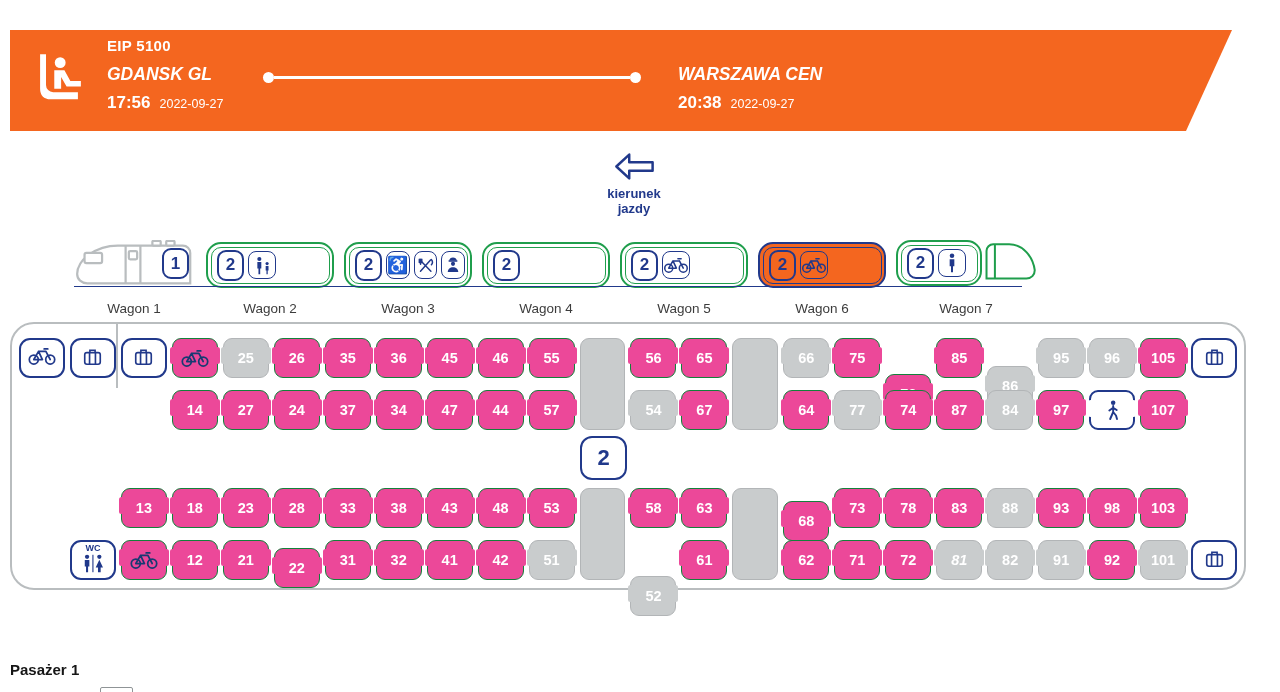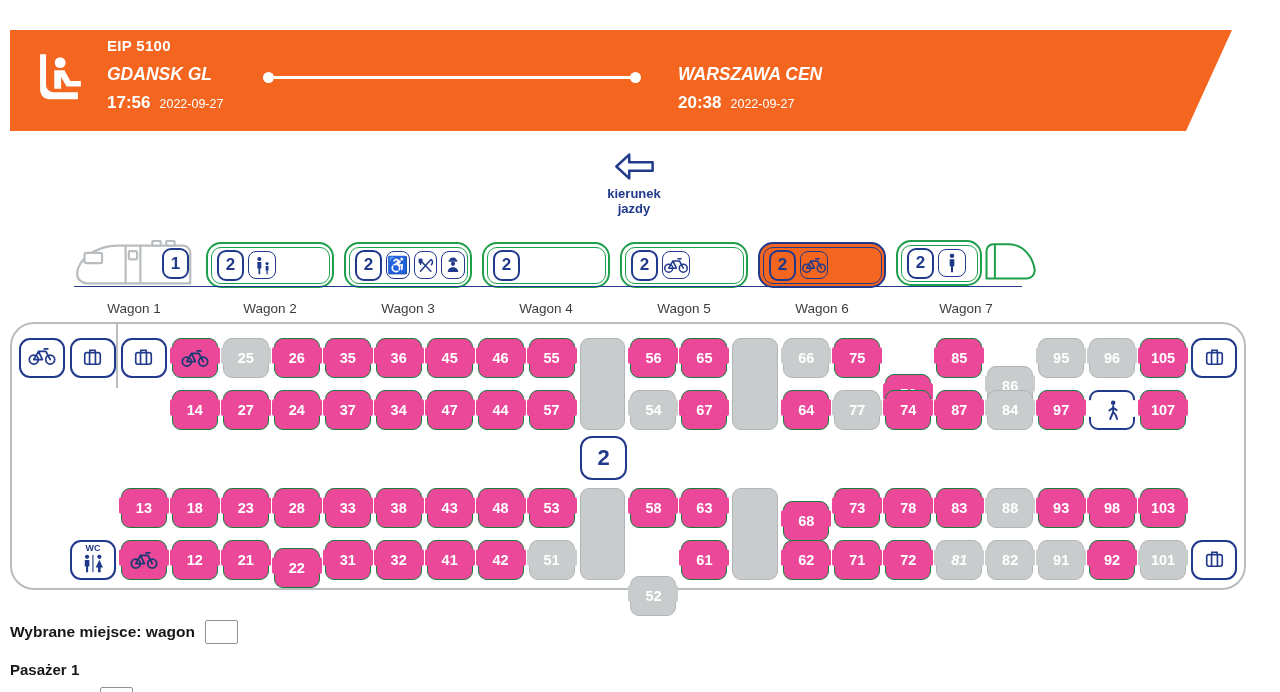--- a/index.html
+++ b/index.html
@@ -394,20 +394,16 @@
           <span><svg width="21" height="19" viewBox="0 0 24 22">
               <g fill="none" stroke="#21398b" stroke-width="1.9">
                 <rect x="3" y="6.5" width="18" height="13.5" rx="2.5"></rect>
                 <path d="M9 6.5V3.8h6v2.7M8.6 6.5v13.5M15.4 6.5v13.5"></path>
               </g>
             </svg></span>
         </div>
       </div>
   </div>
 
-  <div class="sel-row">
-    <span>Wybrane miejsce: wagon</span>
-    <input class="sel-input" value="" style="">
-  </div>
   <div class="pass-label">Pasażer 1</div>
   <input class="partial-input" style="">
 
 </div>
 
 </body></html>

